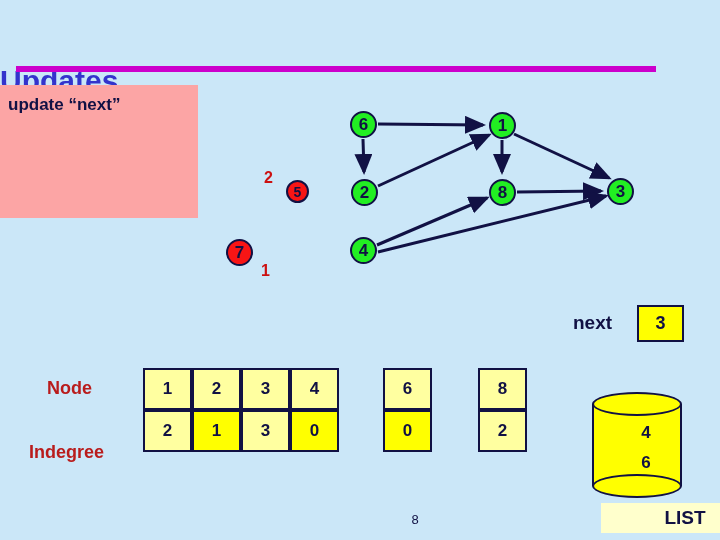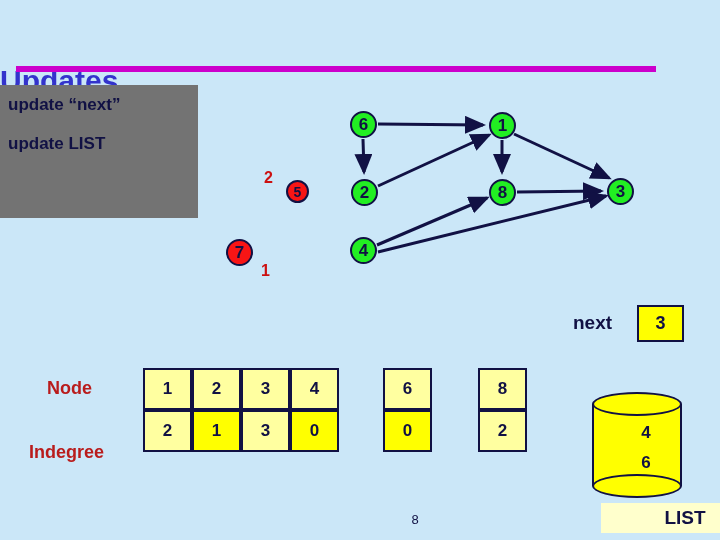--- a/index.html
+++ b/index.html
@@ -41,21 +41,21 @@
     left: 16px; top: 66px;
     width: 640px; height: 6px;
     background: #cc00cc;
   }
 
   
   #note {
     position: absolute;
     left: 0; top: 85px;
     width: 198px; height: 133px;
-    background: #737373;
+    background: #fca5a5;
     box-sizing: border-box;
     padding: 8px 10px 0 8px;
   }
   #note .line {
     color: #111144;
     font-size: 17px;
     font-weight: bold;
     line-height: 23px;
     white-space: nowrap;
   }
@@ -214,21 +214,20 @@
 
 <div id="slide">
 
   <div id="title">Updates</div>
   <div id="divider"></div>
 
   <div id="note">
     <div class="line">update “next”</div>
     <div class="gap"></div>
     <div class="gap"></div>
-    <div class="line">update LIST</div>
   </div>
 
   <svg id="graph">
     <defs>
       <marker id="ah" markerWidth="7" markerHeight="7" refX="6" refY="3" orient="auto" markerUnits="strokeWidth">
         <path d="M0,0 L7,3 L0,6 z" fill="#111144"></path>
       </marker>
     </defs>
     <g stroke="#111144" stroke-width="3" fill="none" marker-end="url(#ah)">
       <line x1="378" y1="124" x2="483" y2="125"></line>

